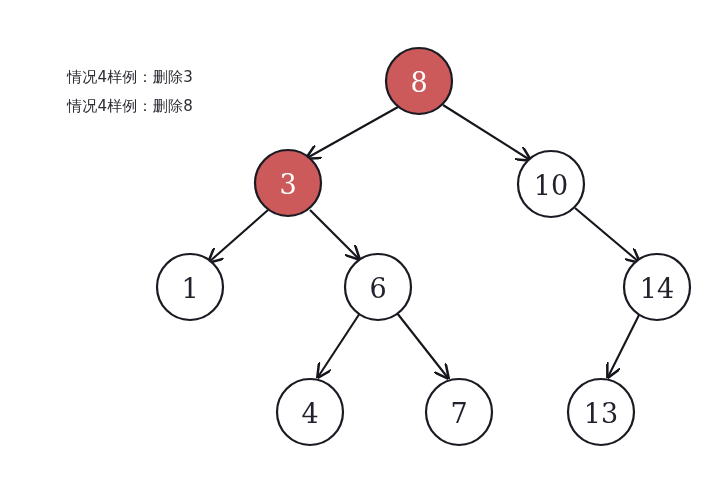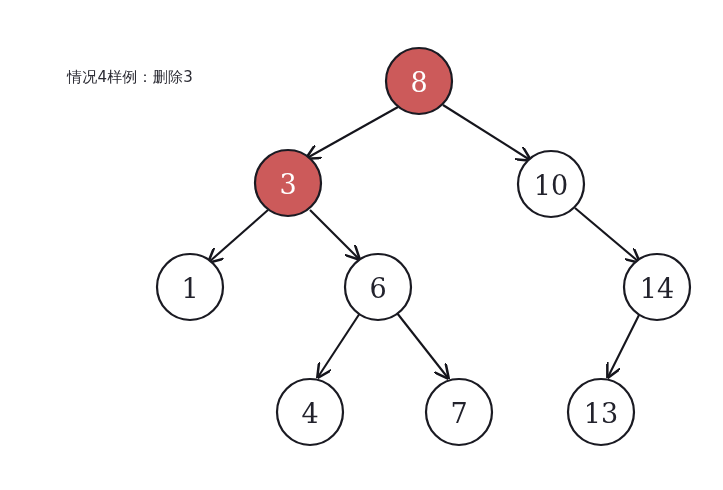--- a/index.html
+++ b/index.html
@@ -65,20 +65,21 @@
     fill: none;
   }
 </style>
 </head>
 <body>
 
 <div id="canvas-root">
 
   <div class="caption-block">
     <div class="caption-line">情况4样例：删除3</div>
+    <div class="caption-line">情况4样例：删除8</div>
   </div>
 
   <svg id="tree-svg" viewBox="0 0 723 490" xmlns="http://www.w3.org/2000/svg">
     <defs>
       <marker id="arrowhead" viewBox="0 0 10 10" refX="9" refY="5" markerWidth="7" markerHeight="7" orient="auto-start-reverse">
         <path d="M 0 0 L 10 5 L 0 10" fill="none" stroke="#15151c" stroke-width="1.7"></path>
       </marker>
     </defs>
     <g id="edge-layer">
         <line x1="398" y1="107" x2="307" y2="158" class="tree-edge" marker-end="url(#arrowhead)"></line>

